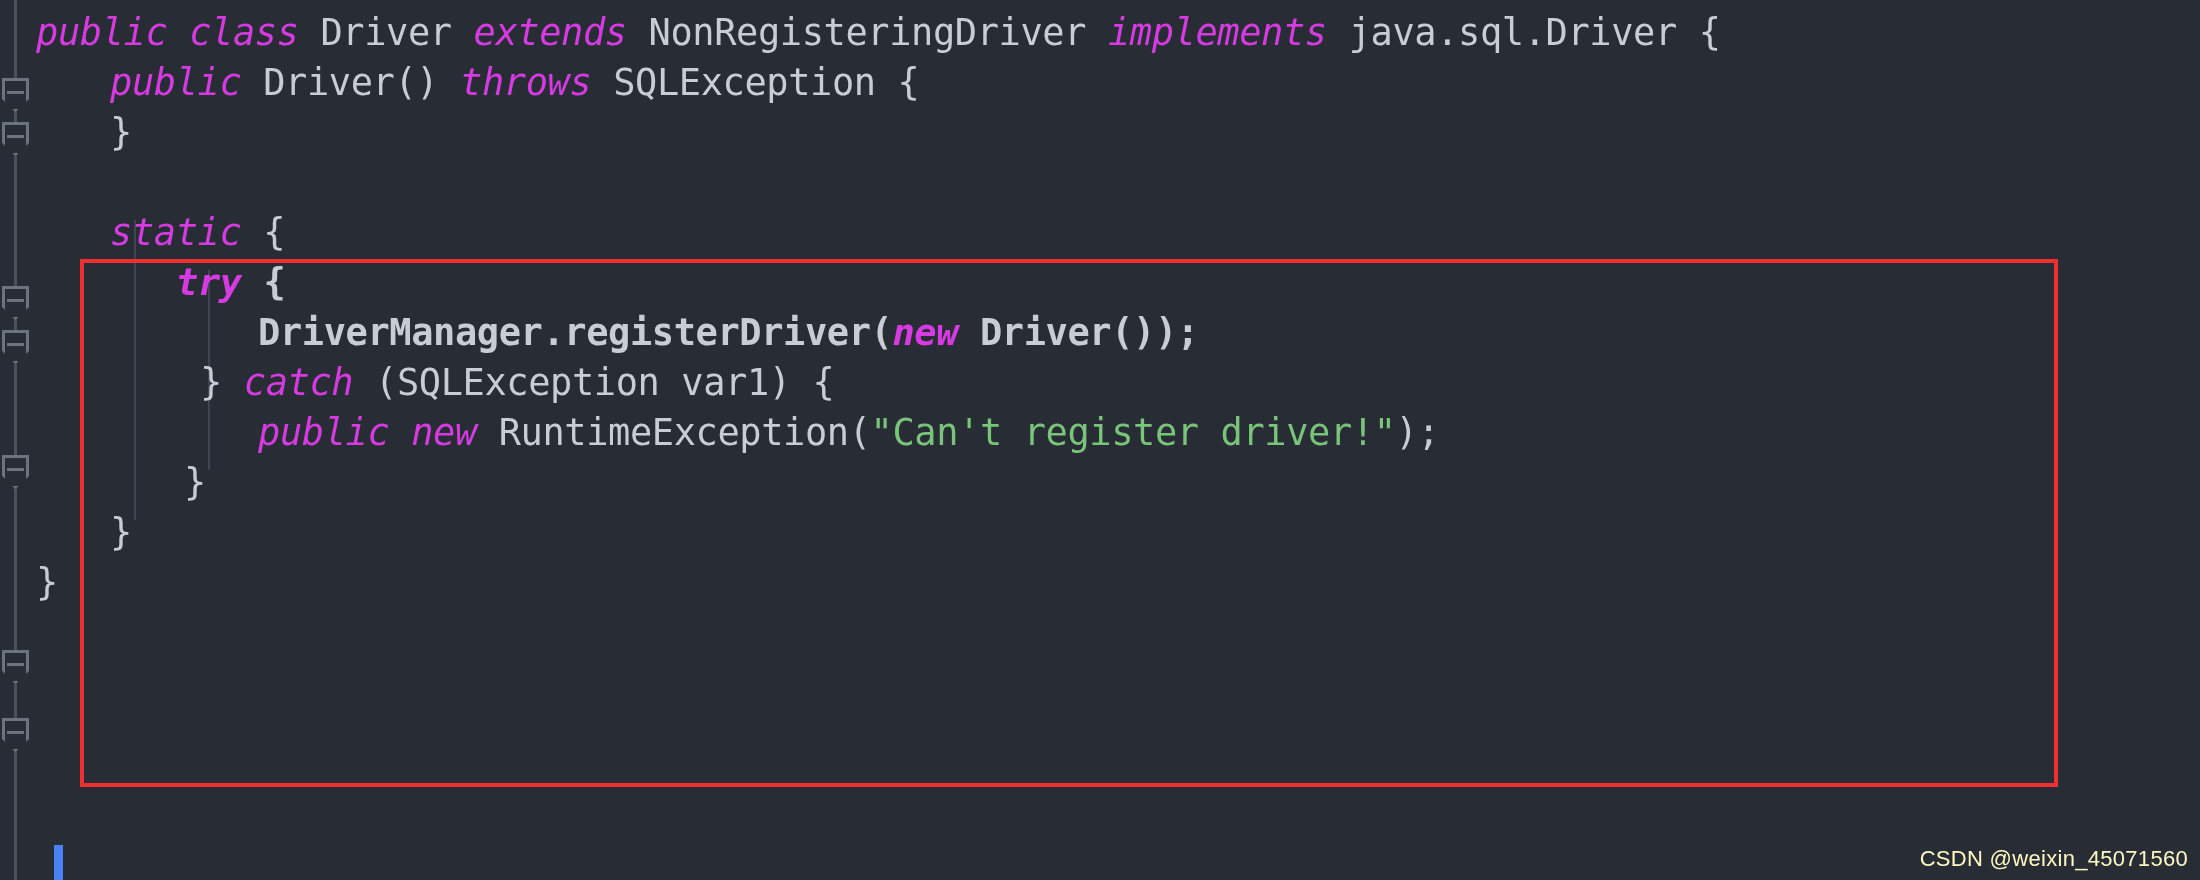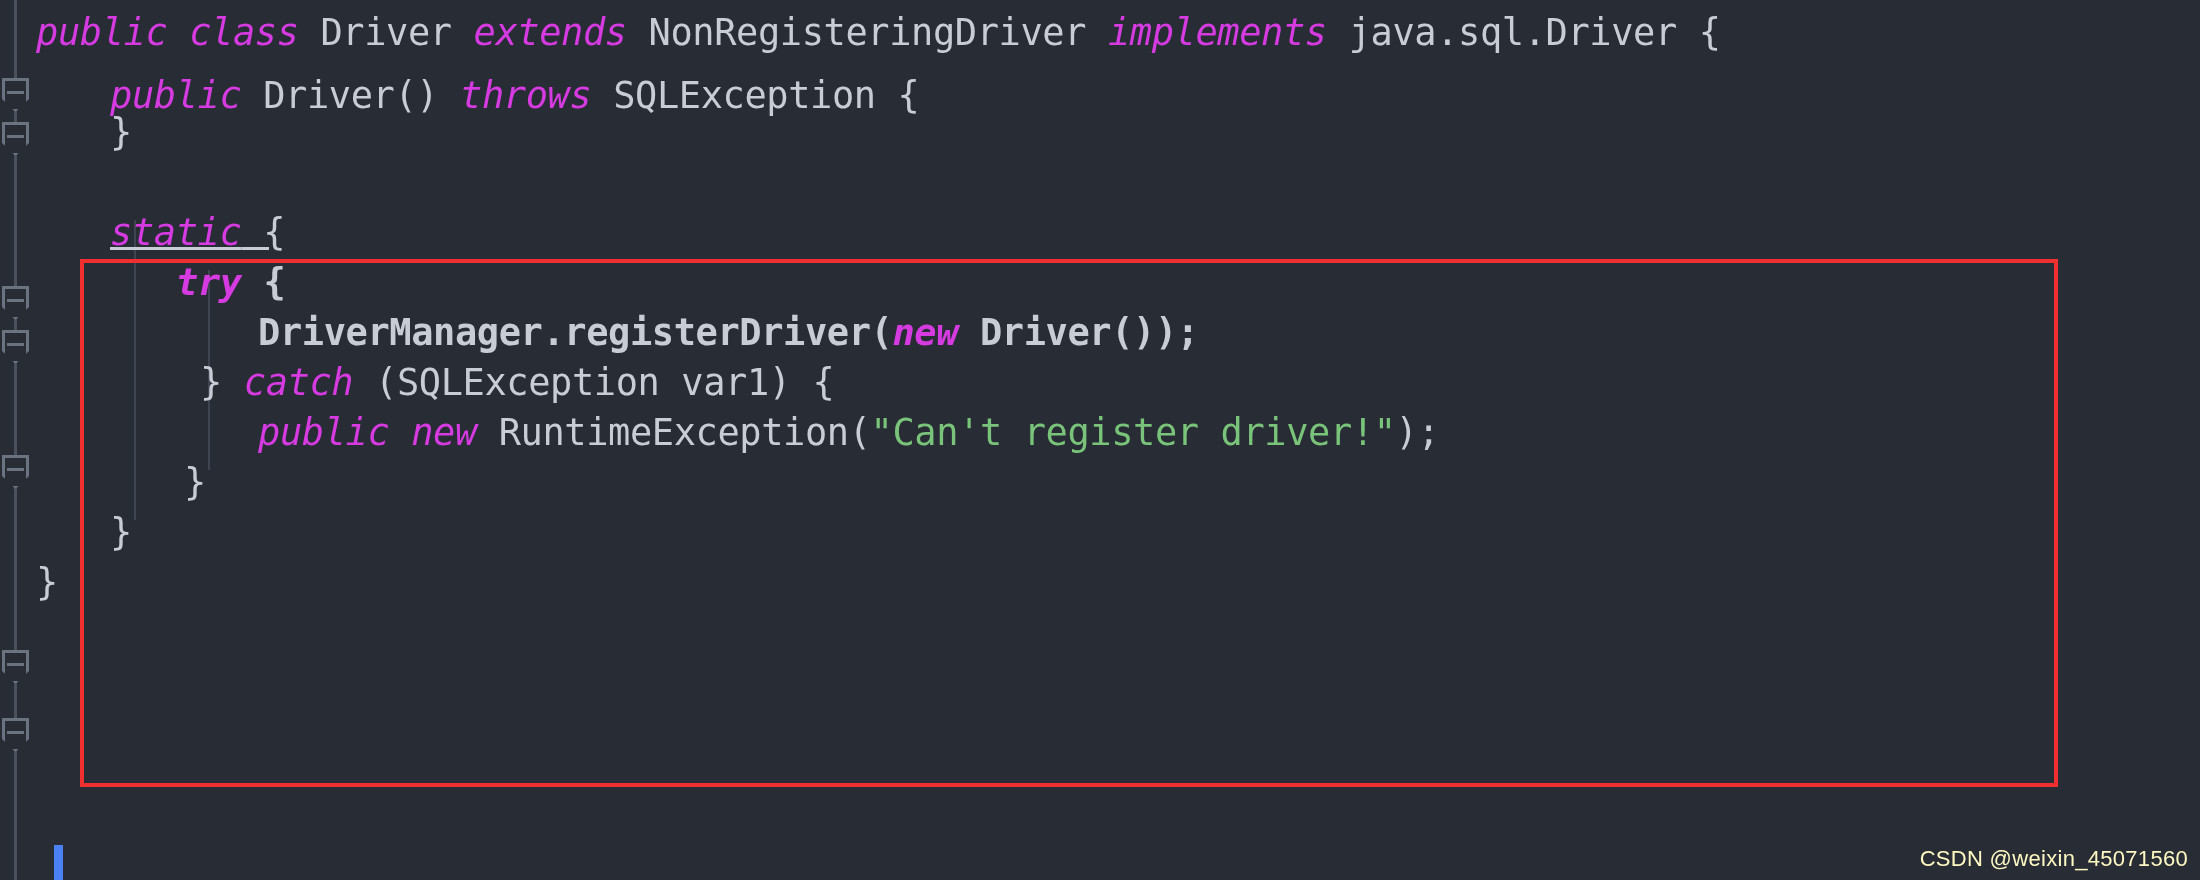--- a/index.html
+++ b/index.html
@@ -191,24 +191,24 @@
       </div>
   </div>
 
   <div class="code-surface">
     <div id="indent-guides">
         <div class="indent-guide" style="left: 98px; top: 220px; height: 300px;"></div>
         <div class="indent-guide" style="left: 172px; top: 270px; height: 200px;"></div>
       </div>
     <div id="code-lines">
         <div class="code-line" style="top: 8px; left: 0px;"><span class="kw">public</span><span class="plain"> </span><span class="kw">class</span><span class="plain"> Driver </span><span class="kw">extends</span><span class="plain"> NonRegisteringDriver </span><span class="kw">implements</span><span class="plain"> java.sql.Driver {</span></div>
-        <div class="code-line" style="top: 58px; left: 74px; margin-top: 13px;"><span class="kw">public</span><span class="plain"> Driver() </span><span class="kw">throws</span><span class="plain"> SQLException {</span></div>
+        <div class="code-line" style="top: 58px; left: 74px;"><span class="kw">public</span><span class="plain"> Driver() </span><span class="kw">throws</span><span class="plain"> SQLException {</span></div>
         <div class="code-line" style="top: 108px; left: 74px;"><span class="plain">}</span></div>
         <div class="code-line" style="top: 158px; left: 0px;"></div>
-        <div class="code-line" style="top: 208px; left: 74px; text-decoration: underline;"><span class="kw">static</span><span class="plain"> {</span></div>
+        <div class="code-line" style="top: 208px; left: 74px;"><span class="kw">static</span><span class="plain"> {</span></div>
         <div class="code-line" style="top: 258px; left: 140px; font-weight: bold;"><span class="kw">try</span><span class="plain"> {</span></div>
         <div class="code-line" style="top: 308px; left: 222px; font-weight: bold;"><span class="plain">DriverManager.registerDriver(</span><span class="kw">new</span><span class="plain"> Driver());</span></div>
         <div class="code-line" style="top: 358px; left: 164px;"><span class="plain">} </span><span class="kw">catch</span><span class="plain"> (SQLException var1) {</span></div>
         <div class="code-line" style="top: 408px; left: 222px;"><span class="kw">public</span><span class="plain"> </span><span class="kw">new</span><span class="plain"> RuntimeException(</span><span class="str">"Can't register driver!"</span><span class="plain">);</span></div>
         <div class="code-line" style="top: 458px; left: 148px;"><span class="plain">}</span></div>
         <div class="code-line" style="top: 508px; left: 74px;"><span class="plain">}</span></div>
         <div class="code-line" style="top: 558px; left: 0px;"><span class="plain">}</span></div>
         <div class="code-line" style="top: 608px; left: 0px;"></div>
       </div>
   </div>

